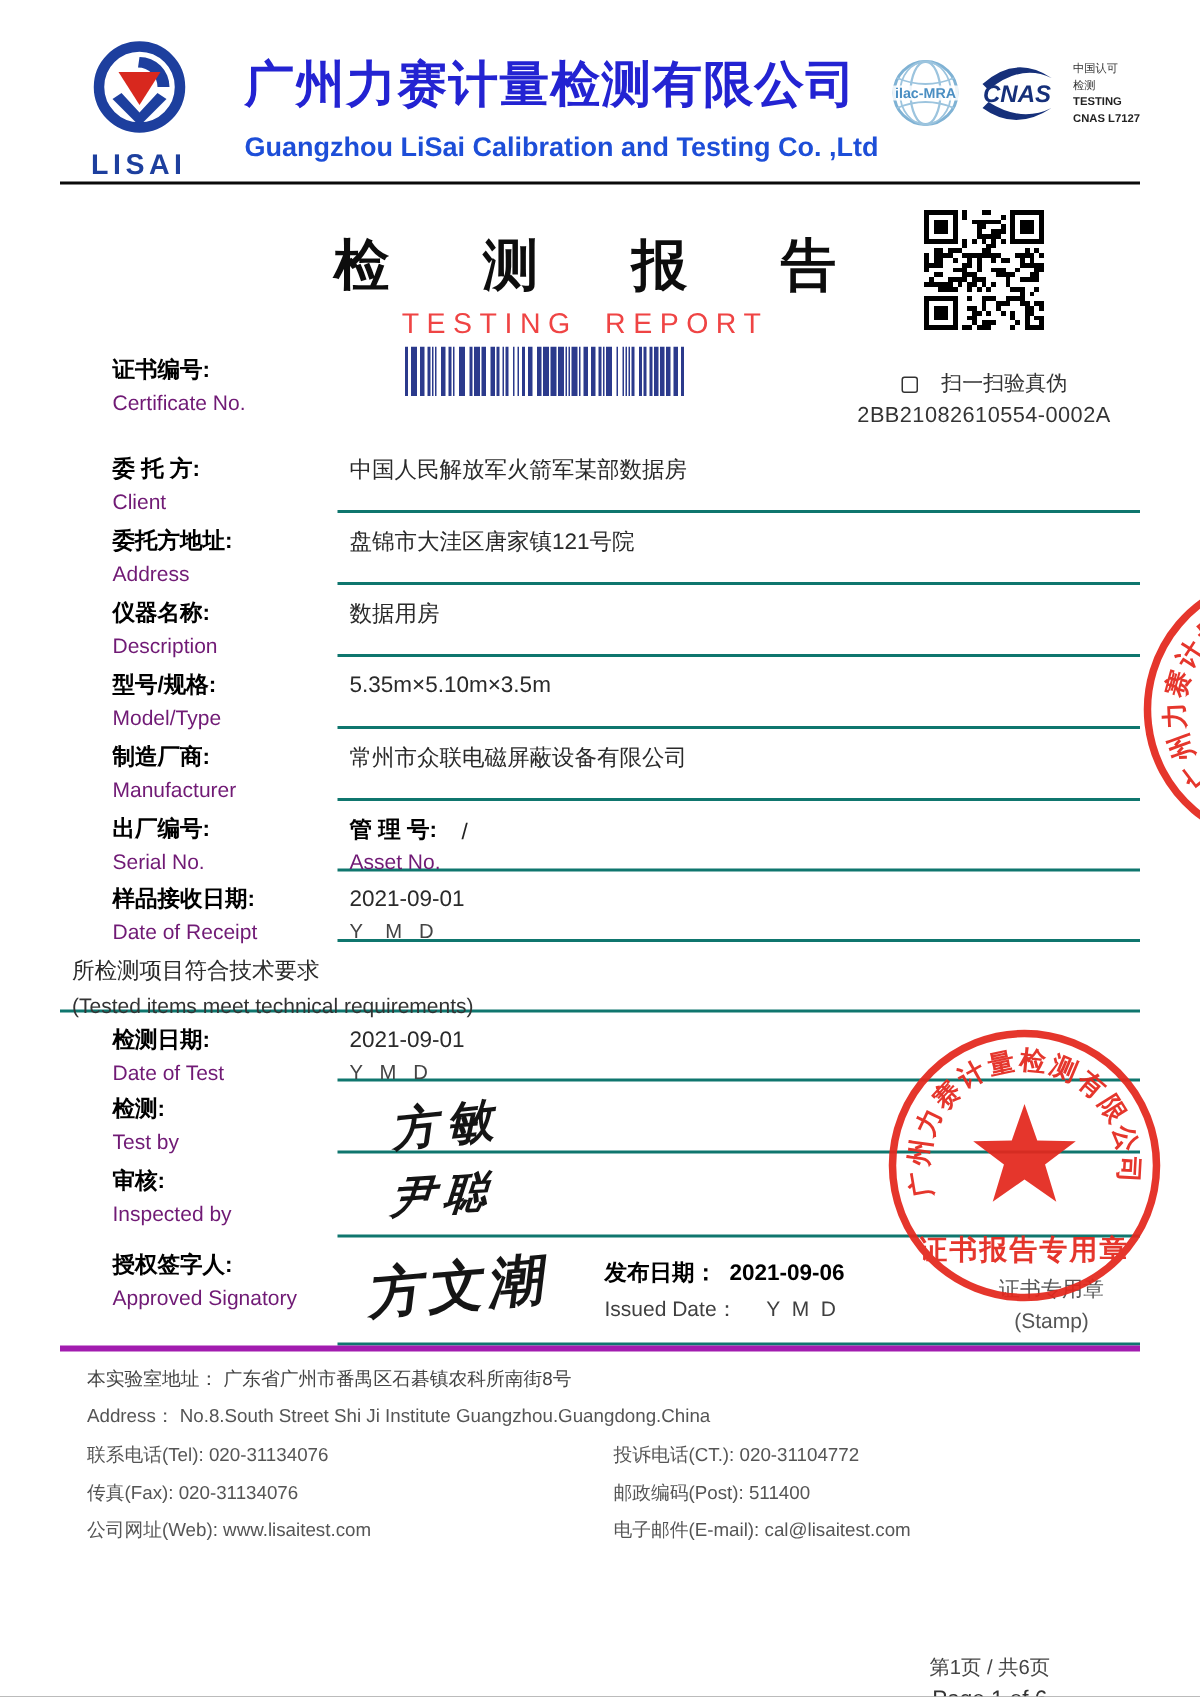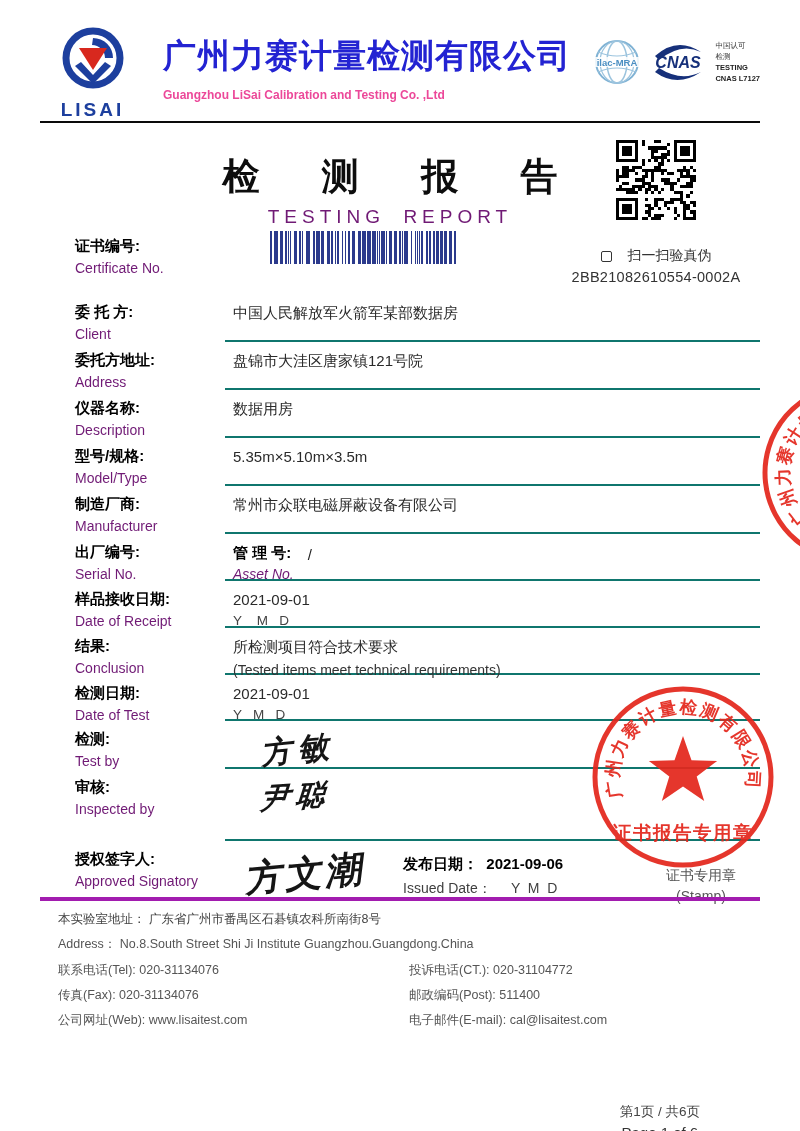--- a/index.html
+++ b/index.html
@@ -9,49 +9,49 @@
     position:relative; width:800px; height:1131px; background:#fff;
     margin:0 auto; overflow:hidden; color:#111;
   }
   
   .header{ position:absolute; top:22px; left:40px; width:720px; height:101px;
            border-bottom:2px solid #0a0a0a; display:flex; align-items:flex-start; }
   .logo-wrap{ width:105px; padding-top:4px; text-align:center; }
   .logo-text{ font-size:19px; font-weight:bold; color:#1d3f9e; letter-spacing:3px; margin-top:1px; }
   .company{ flex:1; padding-top:12px; padding-left:18px; }
   .company-cn{ font-size:33px; font-weight:bold; color:#2323d2; letter-spacing:1px; white-space:nowrap; }
-  .company-en{ font-size:12px; font-weight:bold; color:#ec4899; margin-top:9px; white-space:nowrap; }
+  .company-en{ font-size:18px; font-weight:bold; color:#1d4ed8; margin-top:9px; white-space:nowrap; }
   .accred{ display:flex; align-items:center; gap:6px; padding-top:16px; }
   .accred-lines{ font-size:7.5px; color:#333; line-height:1.5; white-space:nowrap; }
   .accred-lines .b{ font-weight:bold; color:#222; }
   
   .title-block{ position:absolute; top:152px; left:180px; width:420px; text-align:center; }
   .title-cn{ font-size:37px; font-weight:bold; letter-spacing:26px; text-indent:26px; color:#0d0d0d; }
-  .title-en{ font-size:19px; letter-spacing:5px; word-spacing:8px; color:#701a75; margin-top:4px; }
+  .title-en{ font-size:19px; letter-spacing:5px; word-spacing:8px; color:#ef4444; margin-top:4px; }
   
   .scan-block{ position:absolute; top:140px; left:570px; width:172px; text-align:center; }
   .scan-block svg{ display:block; margin:0 auto; }
   .scan-label{ font-size:14px; color:#333; margin-top:27px; display:flex; align-items:center; justify-content:center; gap:16px; }
   .scan-frame{ display:inline-block; width:11px; height:11px; border:1.6px solid #333; border-radius:2px; }
   .scan-code{ font-size:14.5px; color:#333; margin-top:4px; letter-spacing:.3px; }
   
   .form{ position:absolute; top:228px; left:40px; width:720px; }
   .row{ display:flex; }
   .lab{ width:185px; padding-left:35px; padding-top:9px; }
   .lab-cn{ font-size:15px; font-weight:bold; color:#000; white-space:nowrap; }
   .lab-en{ font-size:14px; color:#701a75; margin-top:4px; white-space:nowrap; }
   .val{ flex:1; border-bottom:2px solid #0f766e; padding:10px 0 0 8px; font-size:15px; color:#2a2a2a; position:relative; }
   .val .sub{ font-size:13.5px; color:#444; margin-top:5px; white-space:pre; }
   .noline{ border-bottom:none; }
   .h66{ height:66px; } .h48{ height:48px; } .h47{ height:47px; } .h46{ height:46px; }
-  .h56{ height:72px; } .h62{ height:58px; }
+  .h56{ height:56px; } .h62{ height:72px; }
   .serial-flex{ display:flex; align-items:flex-start; }
   .serial-flex .v1{ width:225px; }
   .mini-lab .lab-cn{ font-size:15px; }
-  .mini-lab .lab-en{ margin-top:3px;font-style:italic; }
+  .mini-lab .lab-en{ margin-top:3px; }
   .slash{ margin-left:14px; padding-top:2px; font-size:15px; color:#222; }
   .sig{ display:inline-block; font-size:31px; font-weight:600; color:#151515;
         transform:rotate(-6deg) skewX(-14deg); letter-spacing:6px; margin-left:30px; margin-top:-2px; }
   .sig2{ transform:rotate(-4deg) skewX(-22deg); font-size:29px; }
   .sig3{ font-size:37px; transform:rotate(-5deg) skewX(-12deg); letter-spacing:3px; margin-left:14px; }
   .approved-flex{ display:flex; align-items:flex-start; }
   .issued{ margin-left:36px; padding-top:4px; }
   .issued-cn{ font-size:15px; font-weight:bold; color:#000; white-space:pre; }
   .issued-en{ font-size:14px; color:#3f3f3f; margin-top:6px; white-space:pre; }
   .stamp-label{ margin-left:auto; margin-right:24px; padding-top:14px; text-align:center; color:#555; }
@@ -543,24 +543,20 @@
         <div class="lab-cn">样品接收日期:</div>
         <div class="lab-en">Date of Receipt</div>
       </div>
       <div class="val">
         <div>2021-09-01</div>
         <div class="sub">Y    M   D</div>
       </div>
     </div>
 
     <div class="row h47">
-      <div class="lab">
-        <div class="lab-cn">结果:</div>
-        <div class="lab-en">Conclusion</div>
-      </div>
       <div class="val">
         <div>所检测项目符合技术要求</div>
         <div class="sub" style="color:#333;font-size:14px;">(Tested items meet technical requirements)</div>
       </div>
     </div>
 
     <div class="row h46">
       <div class="lab">
         <div class="lab-cn">检测日期:</div>
         <div class="lab-en">Date of Test</div>

